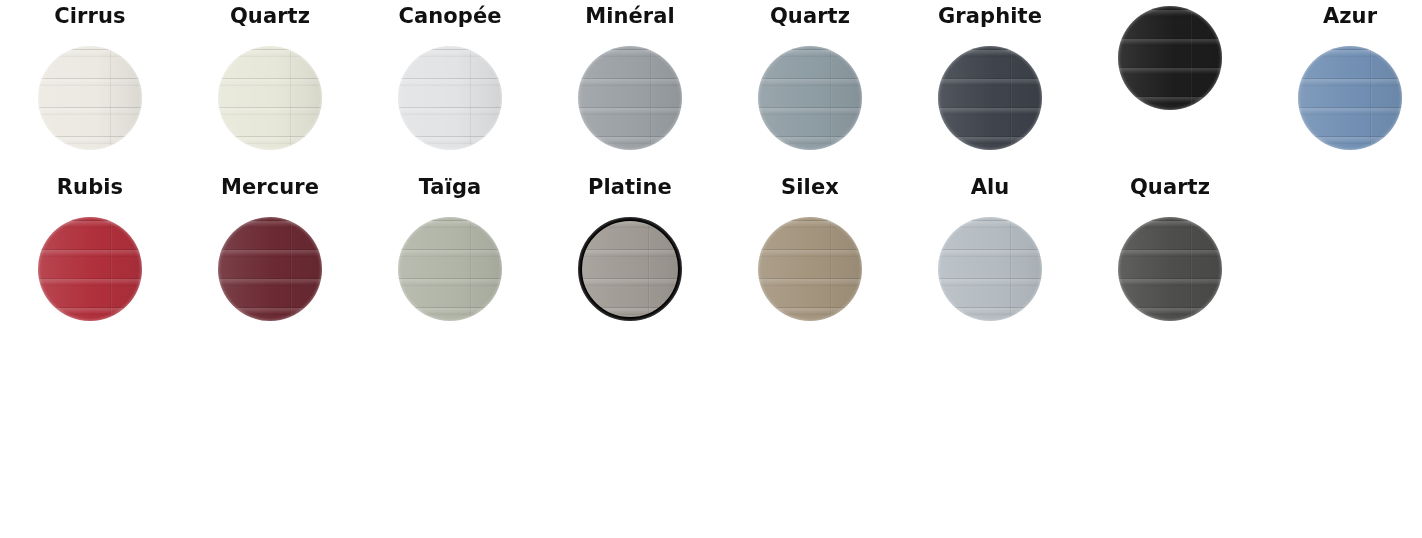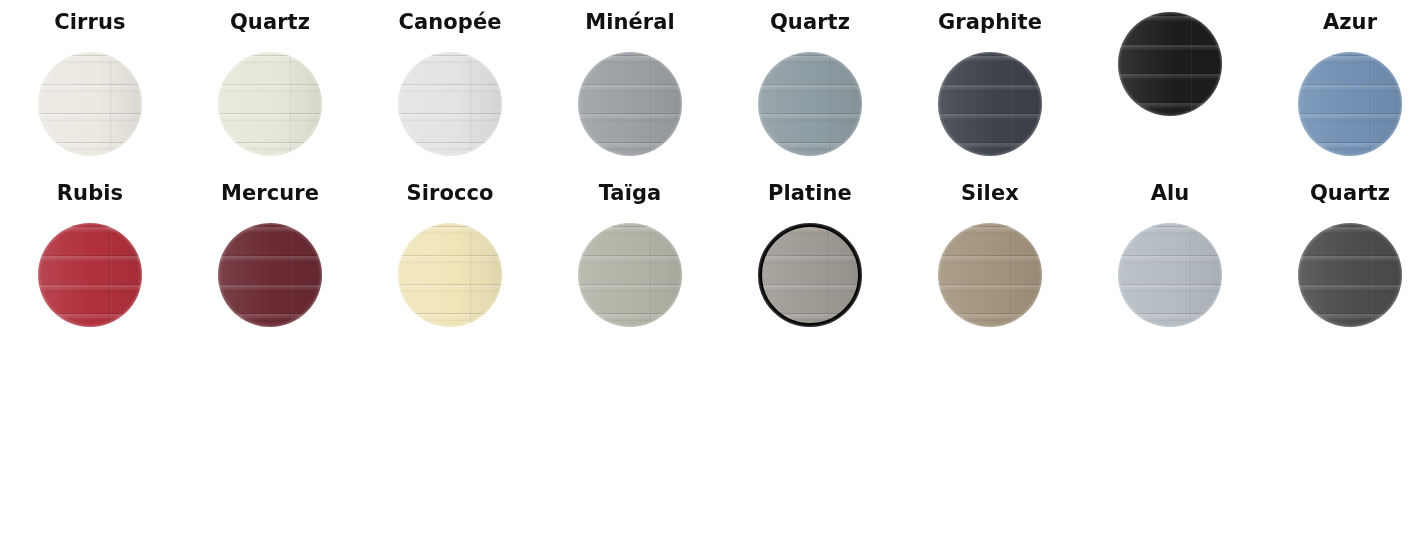--- a/index.html
+++ b/index.html
@@ -14,21 +14,21 @@
     height: 538px;
     font-family: "DejaVu Sans", "Liberation Sans", sans-serif;
     overflow: hidden;
   }
 
   #swatch-grid {
     display: grid;
     grid-template-columns: repeat(8, 180px);
     grid-auto-rows: 171px;
     justify-content: start;
-    padding: 12px 0 0 0;
+    padding: 6px 0 0 0;
     margin-left: 0;
   }
 
   .swatch-cell {
     display: flex;
     flex-direction: column;
     align-items: center;
     width: 180px;
     cursor: pointer;
     user-select: none;
@@ -235,31 +235,20 @@
       <div class="swatch-disc-wrap">
         <div class="swatch-disc" style="background-color: rgb(107, 42, 51);">
           <div class="tex-bands"></div>
           <div class="tex-joint"></div>
           <div class="tex-sheen"></div>
         </div>
         <div class="disc-feather"></div>
       </div>
     </div>
     <div class="swatch-cell">
-      <div class="swatch-label">Sirocco</div>
-      <div class="swatch-disc-wrap">
-        <div class="swatch-disc" style="background-color: rgb(240, 229, 185);">
-          <div class="tex-bands"></div>
-          <div class="tex-joint"></div>
-          <div class="tex-sheen"></div>
-        </div>
-        <div class="disc-feather"></div>
-      </div>
-    </div>
-    <div class="swatch-cell">
       <div class="swatch-label">Taïga</div>
       <div class="swatch-disc-wrap">
         <div class="swatch-disc" style="background-color: rgb(177, 181, 167);">
           <div class="tex-bands"></div>
           <div class="tex-joint"></div>
           <div class="tex-sheen"></div>
         </div>
         <div class="disc-feather"></div>
       </div>
     </div>

